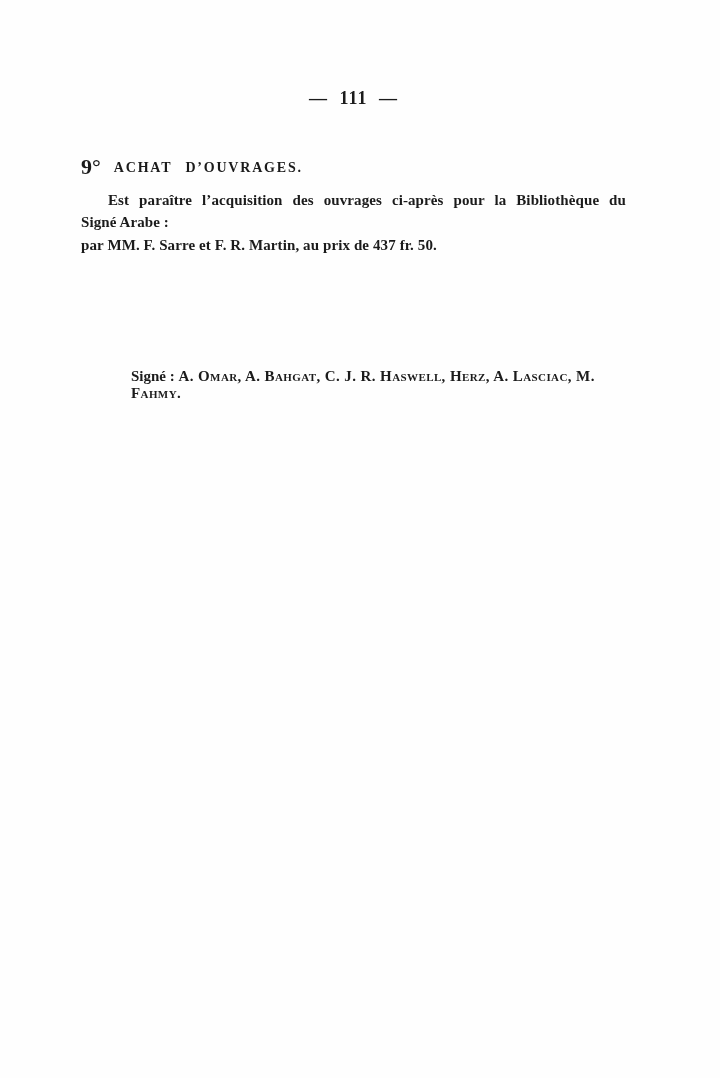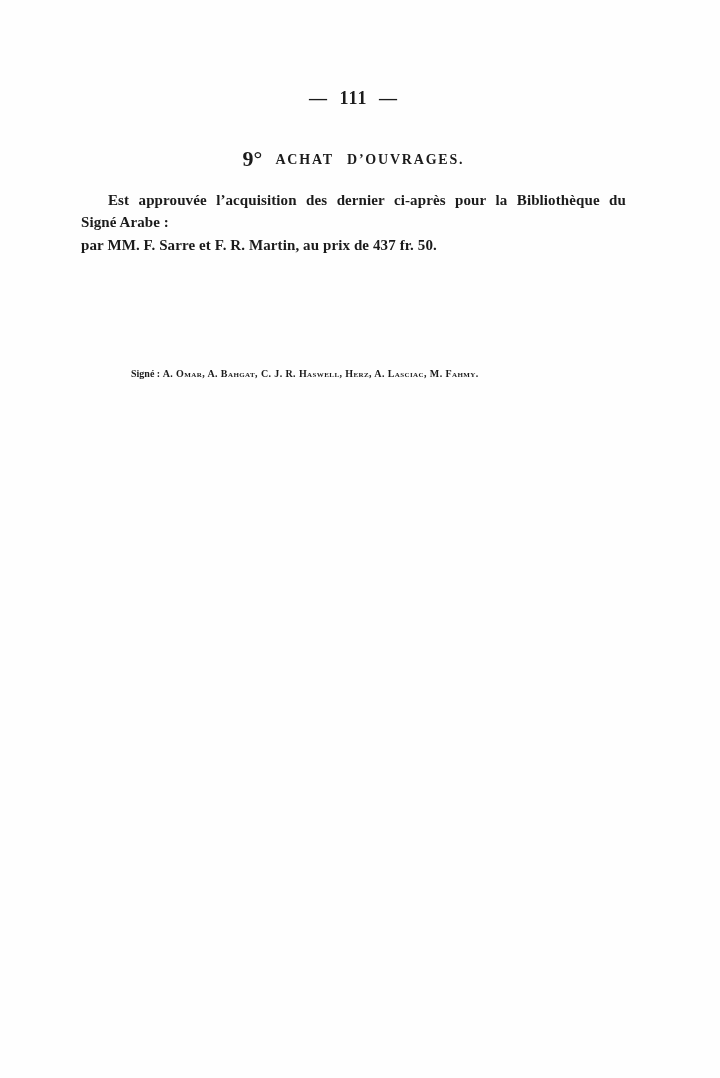--- a/index.html
+++ b/index.html
@@ -18,24 +18,24 @@
     left: 81px;
     width: 545px;
     text-align: center;
     font-size: 18px;
     font-weight: 700;
     letter-spacing: 1px;
     word-spacing: 6px;
   }
   .heading {
     position: absolute;
-    top: 144px;
+    top: 152px;
     left: 81px;
     width: 545px;
-    text-align: center;
+    text-align: left;
     white-space: nowrap;
   }
   .h-num {
     font-size: 22px;
     font-weight: 700;
     position: relative;
     top: 2px;
   }
   .h-title {
     font-size: 14px;
@@ -61,41 +61,41 @@
   .line.end { text-align-last: left; }
   .ind { text-indent: 27px; }
   .it { font-style: italic; }
   .sig {
     position: absolute;
     top: 368px;
     left: 81px;
     width: 545px;
     box-sizing: border-box;
     padding-left: 50px;
-    font-size: 10px;
+    font-size: 15px;
     font-weight: 700;
   }
   .sc {
     font-variant: small-caps;
     letter-spacing: 0.4px;
   }
 </style>
 </head>
 <body>
 
 <div class="page">
 
   <div class="pagenum">— 111 —</div>
 
   <div class="heading">
     <span class="h-num">9°</span><span class="h-title">ACHAT D’OUVRAGES.</span>
   </div>
 
   <div class="bodytext">
-    <div class="line ind">Est approuvée l’acquisition des dernier ci-après pour la Bibliothèque du</div>
+    <div class="line ind">Est paraître l’acquisition des ouvrages ci-après pour la Bibliothèque du</div>
     <div class="line end">Signé Arabe :</div>
     <div class="line end">par MM. F. Sarre et F. R. Martin, au prix de 437 fr. 50.</div>
   </div>
 
   <div class="sig">
     <span>Signé :</span> <span class="sc">A. Omar, A. Bahgat, C. J. R. Haswell, Herz, A. Lasciac, M. Fahmy.</span>
   </div>
 
 </div>
 

